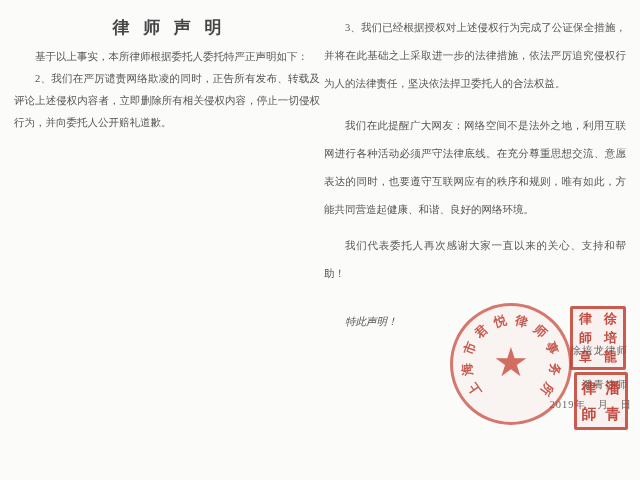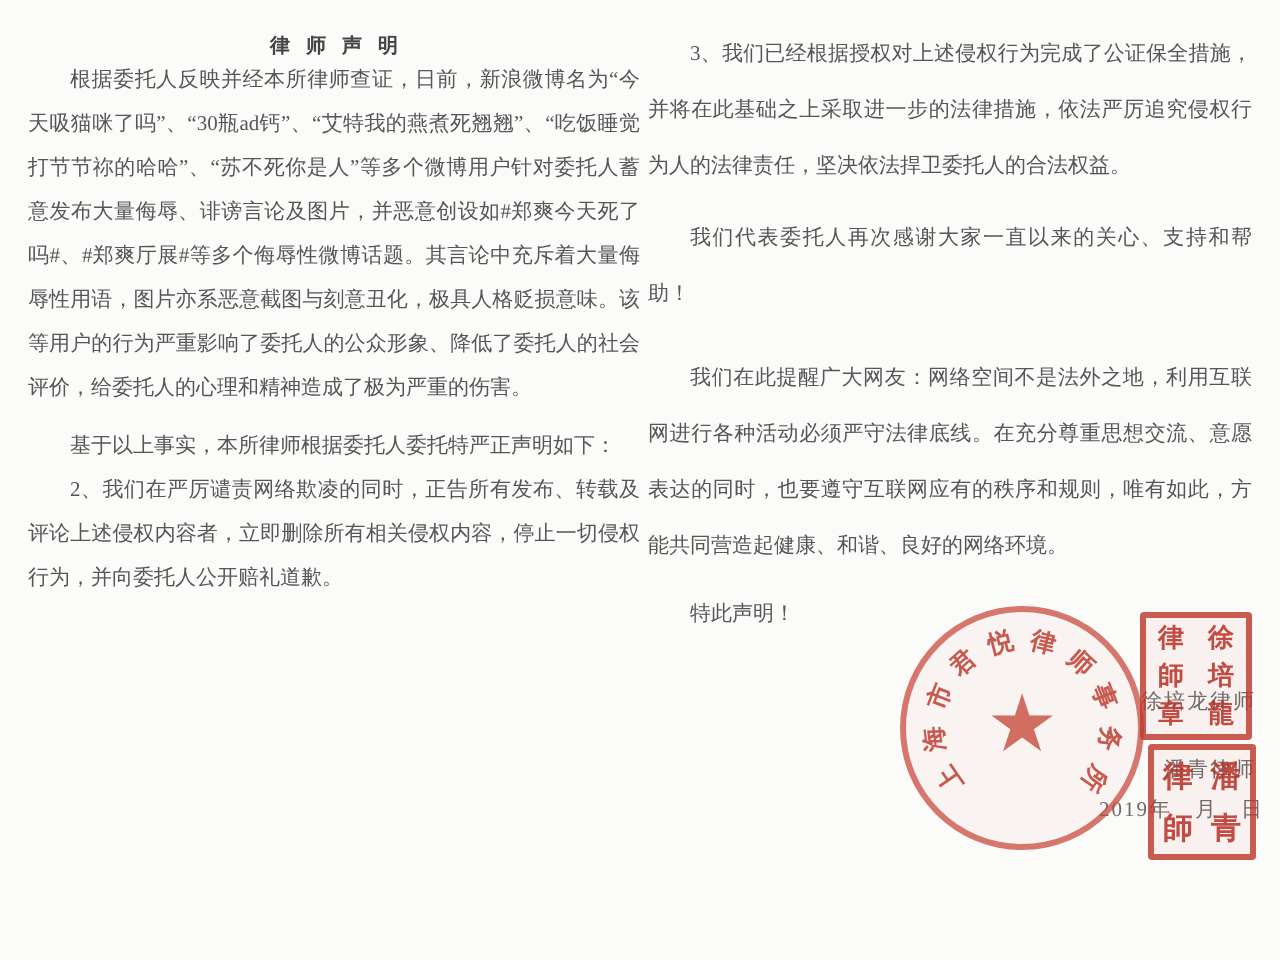--- a/index.html
+++ b/index.html
@@ -10,39 +10,39 @@
     font-family:"Liberation Serif","DejaVu Serif",serif;
     color:#565656;
     overflow:hidden;
     filter: blur(0.3px);
   }
   .col { position:absolute; top:0; }
   .col-left  { left:14px;  width:306px; }
   .col-right { left:324px; width:302px; }
 
   .title {
-    text-align:center; font-size:10px; font-weight:bold;
+    text-align:center; font-size:17px; font-weight:bold;
     letter-spacing:0.8em; text-indent:0.8em;
     padding-top:16px; color:#454545;
   }
   .docno {
     text-align:right; font-size:8.5px; color:#8d8d8d;
     margin-top:8px; letter-spacing:1px;
   }
   .para {
     font-size:10.5px; line-height:22px;
     text-align:justify; text-indent:2em; margin:0;
   }
   .col-left .para.first { margin-top:10px; }
   .col-left .para.decl  { margin-top:7px; }
   .col-right .para { line-height:28px; }
   .col-right .para.first { margin-top:14px; }
   .col-right .para.notice { margin-top:14px; }
   .col-right .para.thanks { margin-top:8px; }
-  .col-right .para.hereby { margin-top:6px; }
+  .col-right .para.hereby { margin-top:20px;font-style:italic; }
 
   .sig-line { position:absolute; font-size:10.5px; color:#6a6a6a; letter-spacing:1px; z-index:2; }
   .sig-firm    { top:316px; right:8px; }
   .sig-lawyer1 { top:344px; right:12px; }
   .sig-lawyer2 { top:378px; right:12px; }
   .sig-date    { top:398px; right:8px; }
 
   
   .round-seal {
     position:absolute; left:450px; top:303px;
@@ -88,29 +88,28 @@
   .sq-seal-1 { left:570px; top:306px; width:50px; height:58px; font-size:13px; }
   .sq-seal-2 { left:574px; top:372px; width:48px; height:52px; font-size:15px; }
 </style>
 </head>
 <body>
 
 <div class="paper">
 
   <div class="col col-left">
     <div class="title">律师声明</div>
-    <p class="para">根据委托人反映并经本所律师查证，日前，新浪微博名为“今天吸猫咪了吗”、“30瓶ad钙”、“艾特我的燕煮死翘翘”、“吃饭睡觉打节节祢的哈哈”、“苏不死你是人”等多个微博用户针对委托人蓄意发布大量侮辱、诽谤言论及图片，并恶意创设如#郑爽今天死了吗#、#郑爽厅展#等多个侮辱性微博话题。其言论中充斥着大量侮辱性用语，图片亦系恶意截图与刻意丑化，极具人格贬损意味。该等用户的行为严重影响了委托人的公众形象、降低了委托人的社会评价，给委托人的心理和精神造成了极为严重的伤害。</p>
     <p class="para decl">基于以上事实，本所律师根据委托人委托特严正声明如下：</p>
     <p class="para">2、我们在严厉谴责网络欺凌的同时，正告所有发布、转载及评论上述侵权内容者，立即删除所有相关侵权内容，停止一切侵权行为，并向委托人公开赔礼道歉。</p>
   </div>
 
   <div class="col col-right">
     <p class="para first">3、我们已经根据授权对上述侵权行为完成了公证保全措施，并将在此基础之上采取进一步的法律措施，依法严厉追究侵权行为人的法律责任，坚决依法捍卫委托人的合法权益。</p>
+    <p class="para notice">我们在此提醒广大网友：网络空间不是法外之地，利用互联网进行各种活动必须严守法律底线。在充分尊重思想交流、意愿表达的同时，也要遵守互联网应有的秩序和规则，唯有如此，方能共同营造起健康、和谐、良好的网络环境。</p>
     <p class="para thanks">我们代表委托人再次感谢大家一直以来的关心、支持和帮助！</p>
-    <p class="para notice">我们在此提醒广大网友：网络空间不是法外之地，利用互联网进行各种活动必须严守法律底线。在充分尊重思想交流、意愿表达的同时，也要遵守互联网应有的秩序和规则，唯有如此，方能共同营造起健康、和谐、良好的网络环境。</p>
     <p class="para hereby">特此声明！</p>
   </div>
 
   <div class="sig-line sig-lawyer1">徐培龙律师</div>
   <div class="sig-line sig-lawyer2">潘青律师</div>
   <div class="sig-line sig-date">2019年　月　日</div>
 
   <div class="round-seal">
     <div class="arc">
       <span class="arc-char">上</span>

